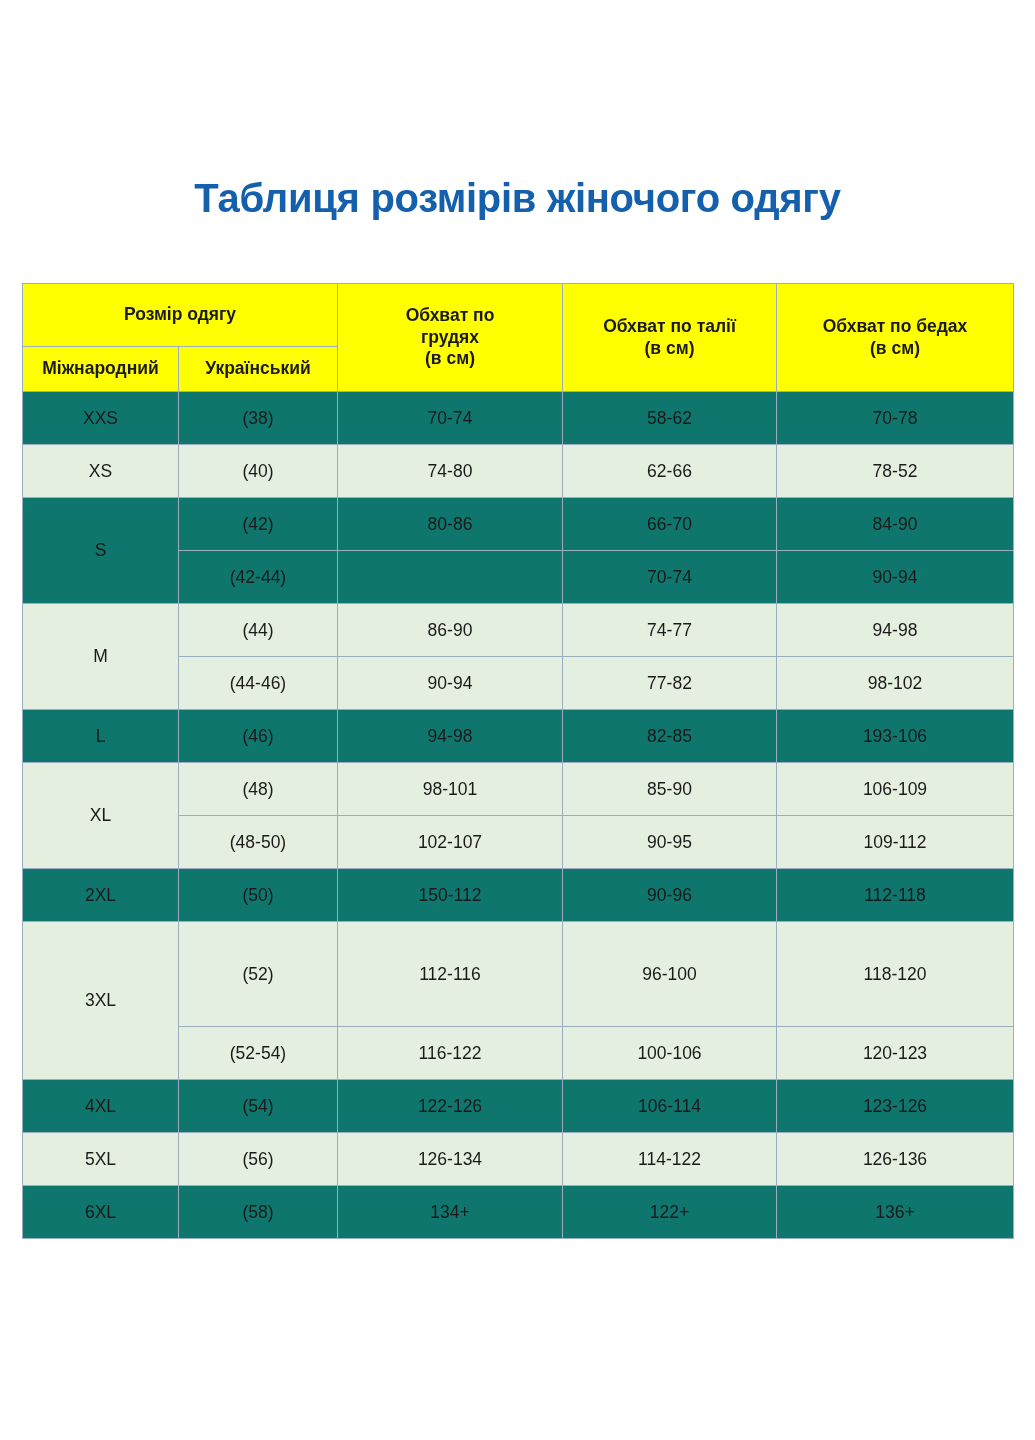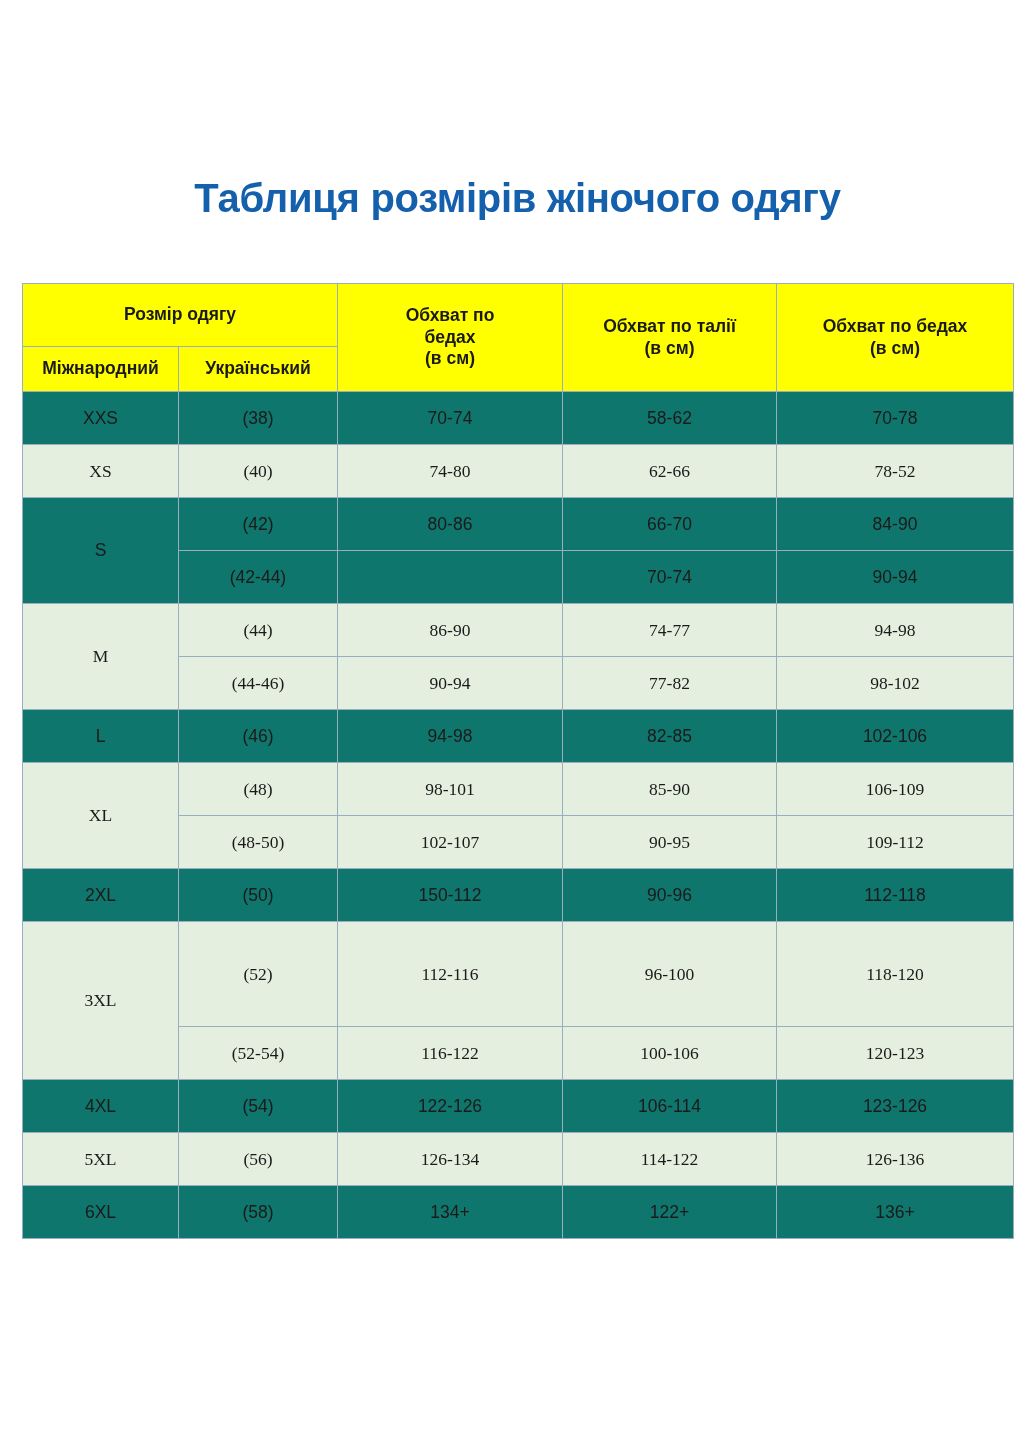--- a/index.html
+++ b/index.html
@@ -77,21 +77,20 @@
   }
   tbody tr td {
     height: 52px;
     line-height: 1.2;
   }
   tbody tr.band-blue td {
     background: #0f766e;
   }
   tbody tr.band-green td {
     background: #e5efdf;
-    font-family: Liberation Serif, serif;
   }
   td.blue-cell { background: #dde6ef; }
   td.green-cell { background: #e5efdf; }
   td.tall-cell { height: 104px; vertical-align: middle; }
   td.mid-bottom { vertical-align: bottom; padding-bottom: 14px; }
   td.empty-cell { }
 </style>
 </head>
 <body>
 
@@ -106,21 +105,21 @@
           <col class="c2">
           <col class="c3">
           <col class="c4">
           <col class="c5">
       </colgroup>
       <thead>
         <tr>
           <th class="group-head" colspan="2">Розмір одягу</th>
           <th class="tall-head" rowspan="2">
             <div>Обхват по</div>
-            <div>бедах</div>
+            <div>грудях</div>
             <div>(в см)</div>
           </th>
           <th class="tall-head" rowspan="2">
             <div>Обхват по талії</div>
             <div>(в см)</div>
           </th>
           <th class="tall-head" rowspan="2">
             <div>Обхват по бедах</div>
             <div>(в см)</div>
           </th>
@@ -176,21 +175,21 @@
           <td>90-94</td>
           <td>77-82</td>
           <td>98-102</td>
         </tr>
 
         <tr class="band-blue">
           <td>L</td>
           <td>(46)</td>
           <td>94-98</td>
           <td>82-85</td>
-          <td>102-106</td>
+          <td>193-106</td>
         </tr>
 
         <tr class="band-green">
           <td class="tall-cell green-cell" rowspan="2">XL</td>
           <td>(48)</td>
           <td>98-101</td>
           <td>85-90</td>
           <td>106-109</td>
         </tr>
 

